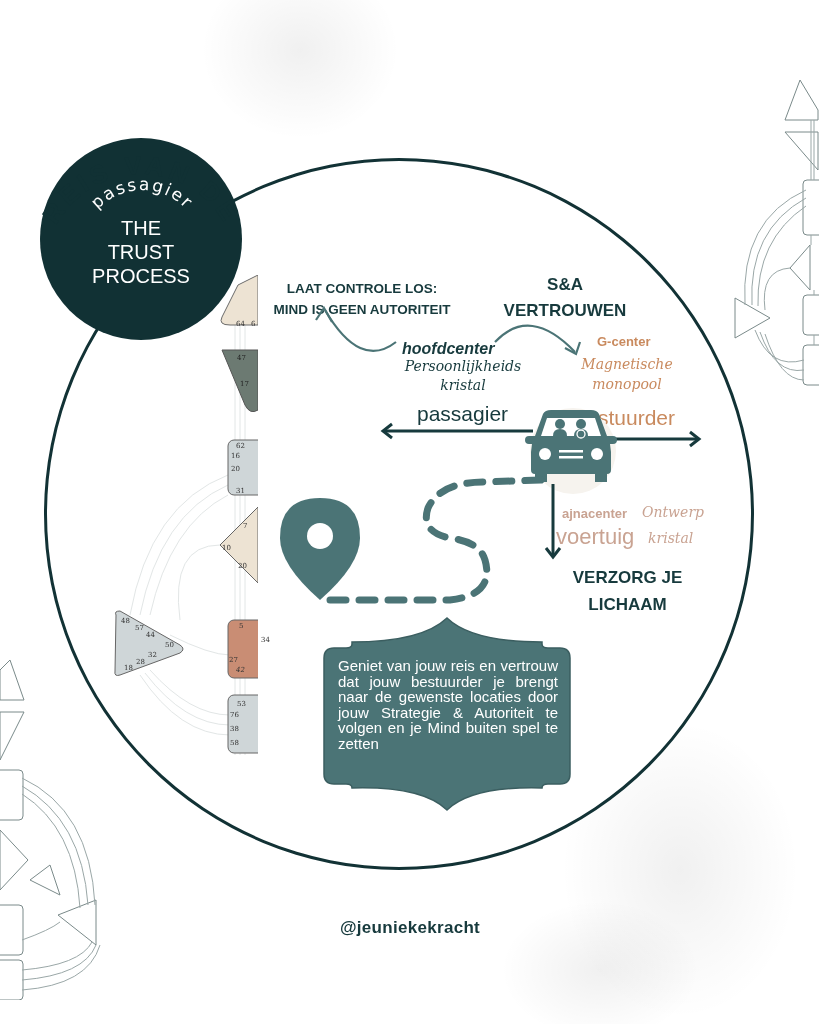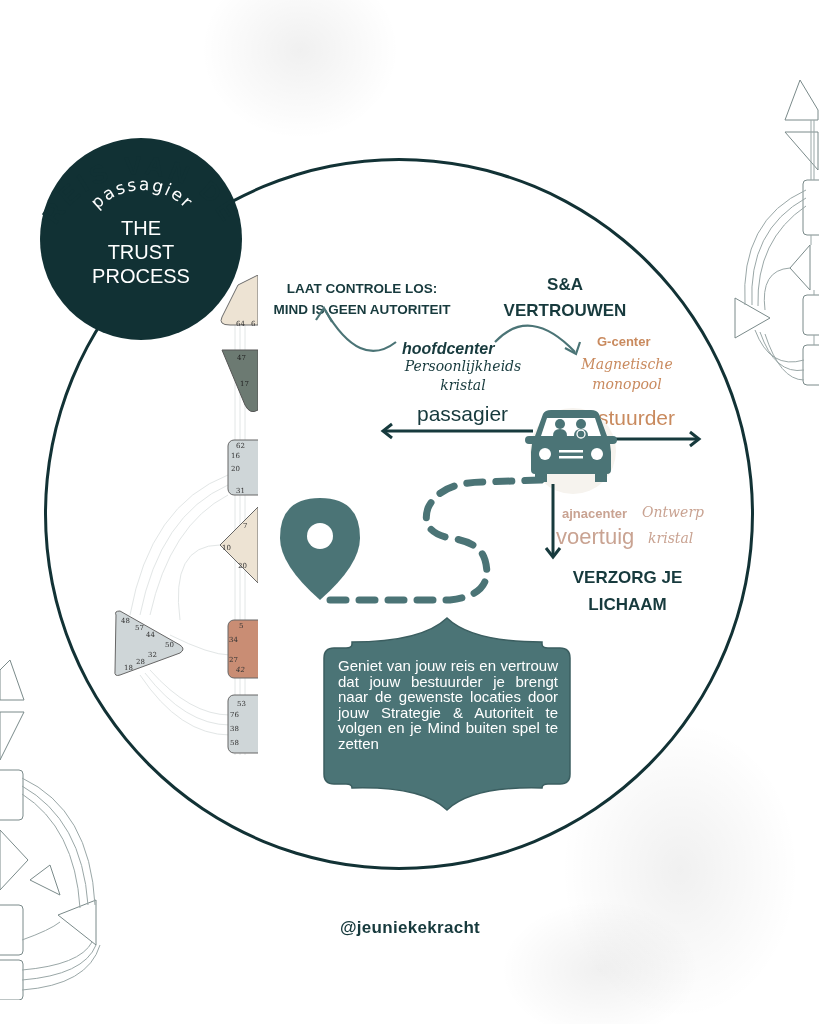--- a/index.html
+++ b/index.html
@@ -98,21 +98,21 @@
 <span class="bodygraph-cell" style="left:222px;top:544px;">10</span>
 <span class="bodygraph-cell" style="left:238px;top:562px;">20</span>
 <span class="bodygraph-cell" style="left:121px;top:617px;">48</span>
 <span class="bodygraph-cell" style="left:135px;top:624px;">57</span>
 <span class="bodygraph-cell" style="left:146px;top:631px;">44</span>
 <span class="bodygraph-cell" style="left:165px;top:641px;">50</span>
 <span class="bodygraph-cell" style="left:148px;top:651px;">32</span>
 <span class="bodygraph-cell" style="left:136px;top:658px;">28</span>
 <span class="bodygraph-cell" style="left:124px;top:664px;">18</span>
 <span class="bodygraph-cell" style="left:239px;top:622px;">5</span>
-<span class="bodygraph-cell" style="left:229px;top:636px;">34</span>
+<span class="bodygraph-cell" style="left:229px;top:636px;padding-left:32px;">34</span>
 <span class="bodygraph-cell" style="left:229px;top:656px;">27</span>
 <span class="bodygraph-cell" style="left:236px;top:666px;font-style:italic;">42</span>
 <span class="bodygraph-cell" style="left:237px;top:700px;">53</span>
 <span class="bodygraph-cell" style="left:230px;top:711px;">76</span>
 <span class="bodygraph-cell" style="left:230px;top:725px;">38</span>
 <span class="bodygraph-cell" style="left:230px;top:739px;">58</span>
 
 <div class="abs" style="left:40px;top:138px;width:202px;height:202px;border-radius:50%;background:#113134;"></div>
 <svg class="abs" style="left:20px;top:90px;" width="242" height="160" viewBox="0 0 242 160">
   <defs>

